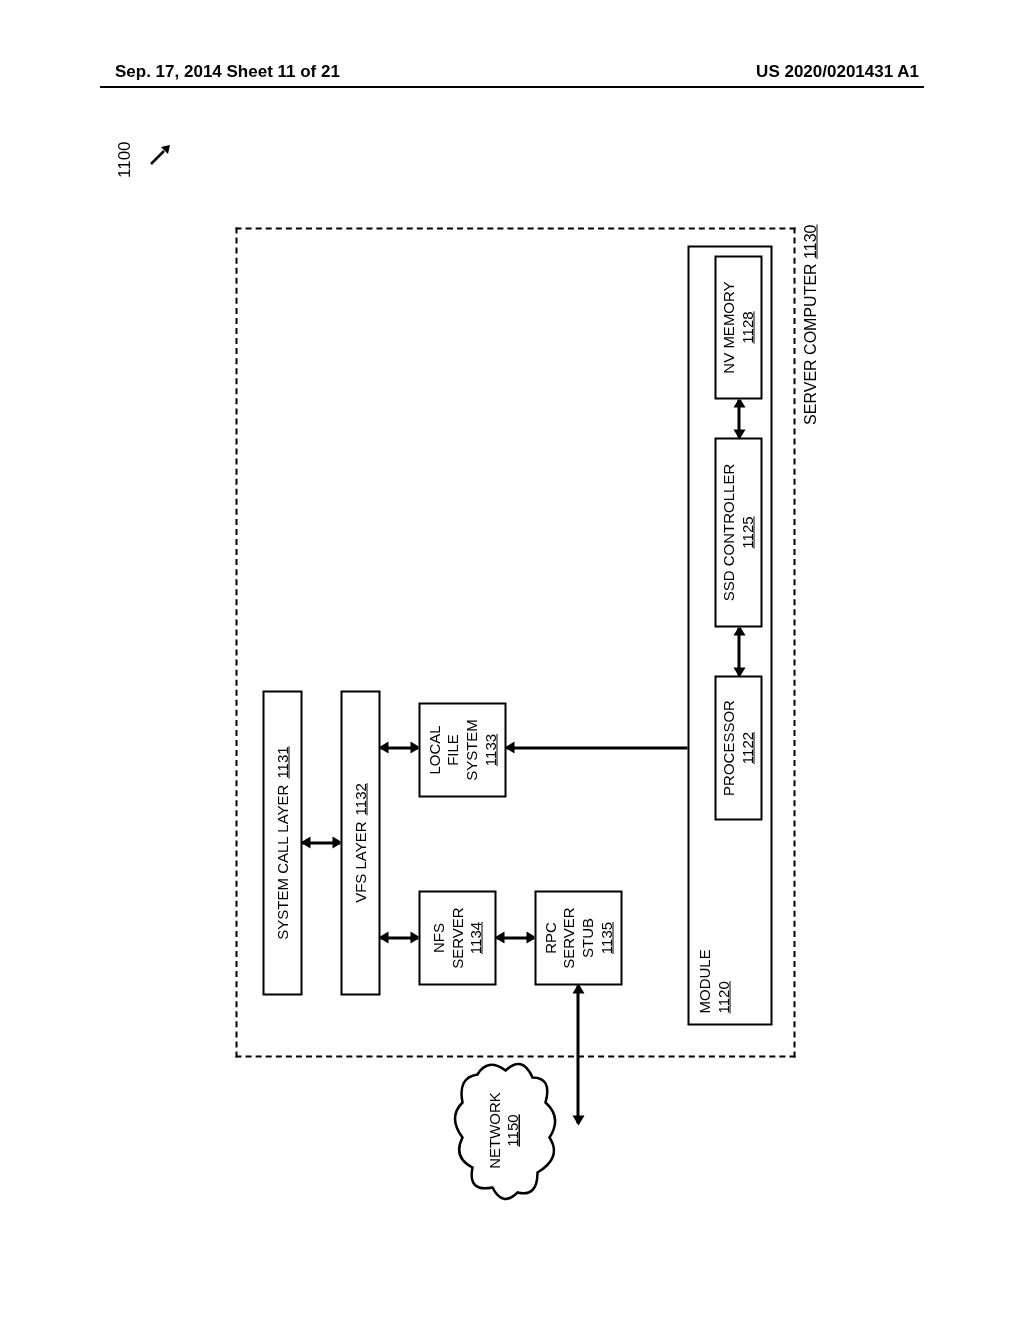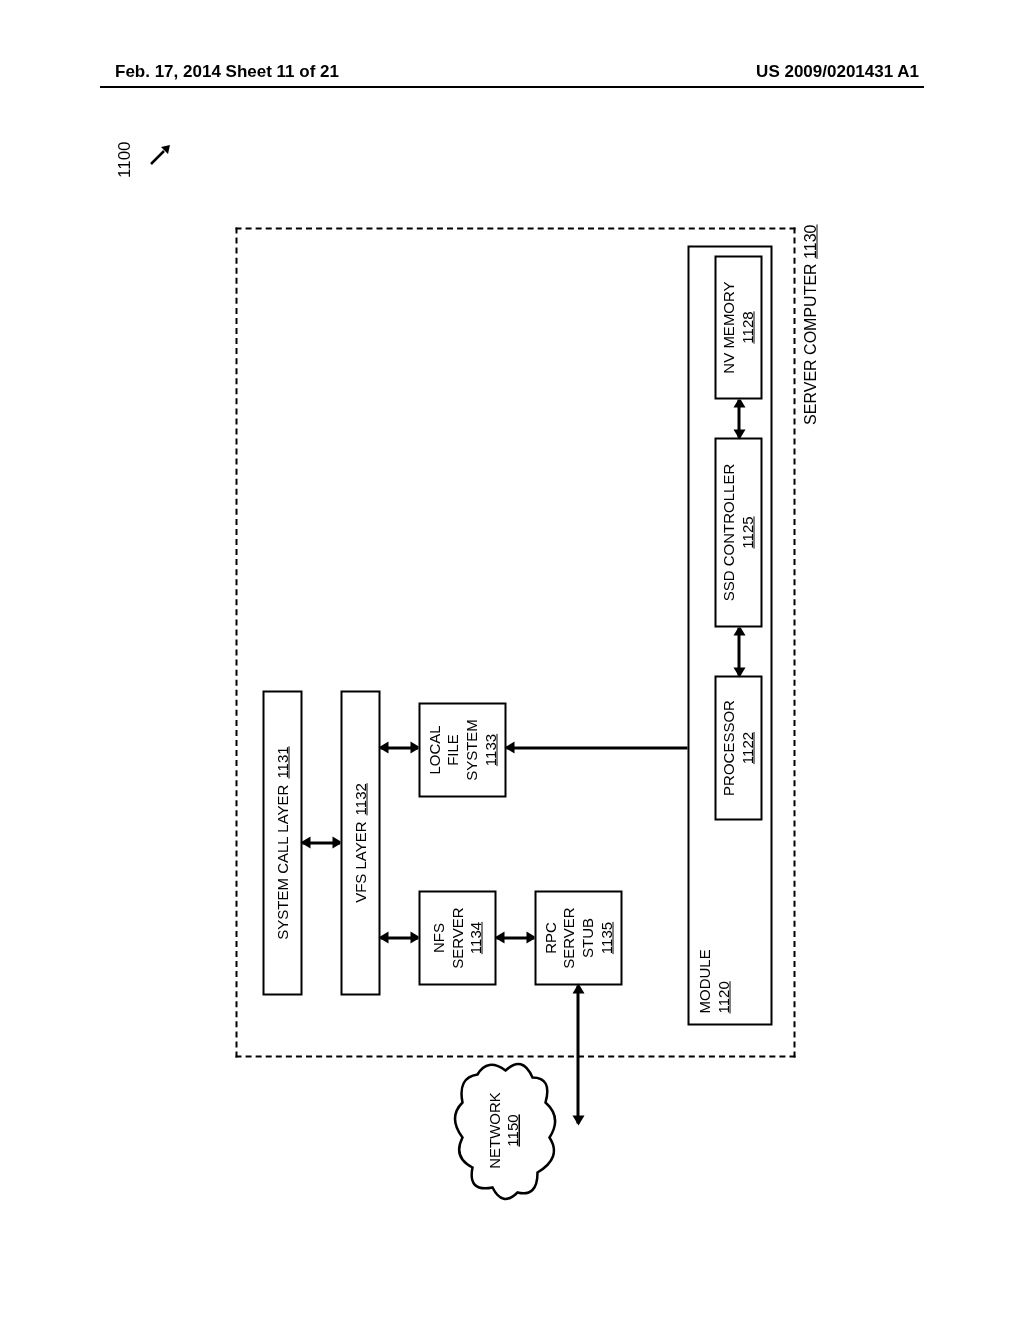--- a/index.html
+++ b/index.html
@@ -123,22 +123,22 @@
   .cloud {
     position: absolute;
   }
 </style>
 </head>
 <body>
 
 <div class="page">
 
   <div class="header">
-    <span>Feb. 17, 2014  Sheet 11 of 21</span>
-    <span>US 2009/0201431 A1</span>
+    <span>Sep. 17, 2014  Sheet 11 of 21</span>
+    <span>US 2020/0201431 A1</span>
   </div>
   <div class="header-rule"></div>
 
   <div class="fig-label">1100</div>
   <svg class="fig-arrow" width="22" height="22">
     <line x1="3" y1="19" x2="16" y2="6" stroke="#000" stroke-width="2.5"></line>
     <polygon points="13,2 22,0 20,9" fill="#000"></polygon>
   </svg>
 
   <div class="diagram-area">

